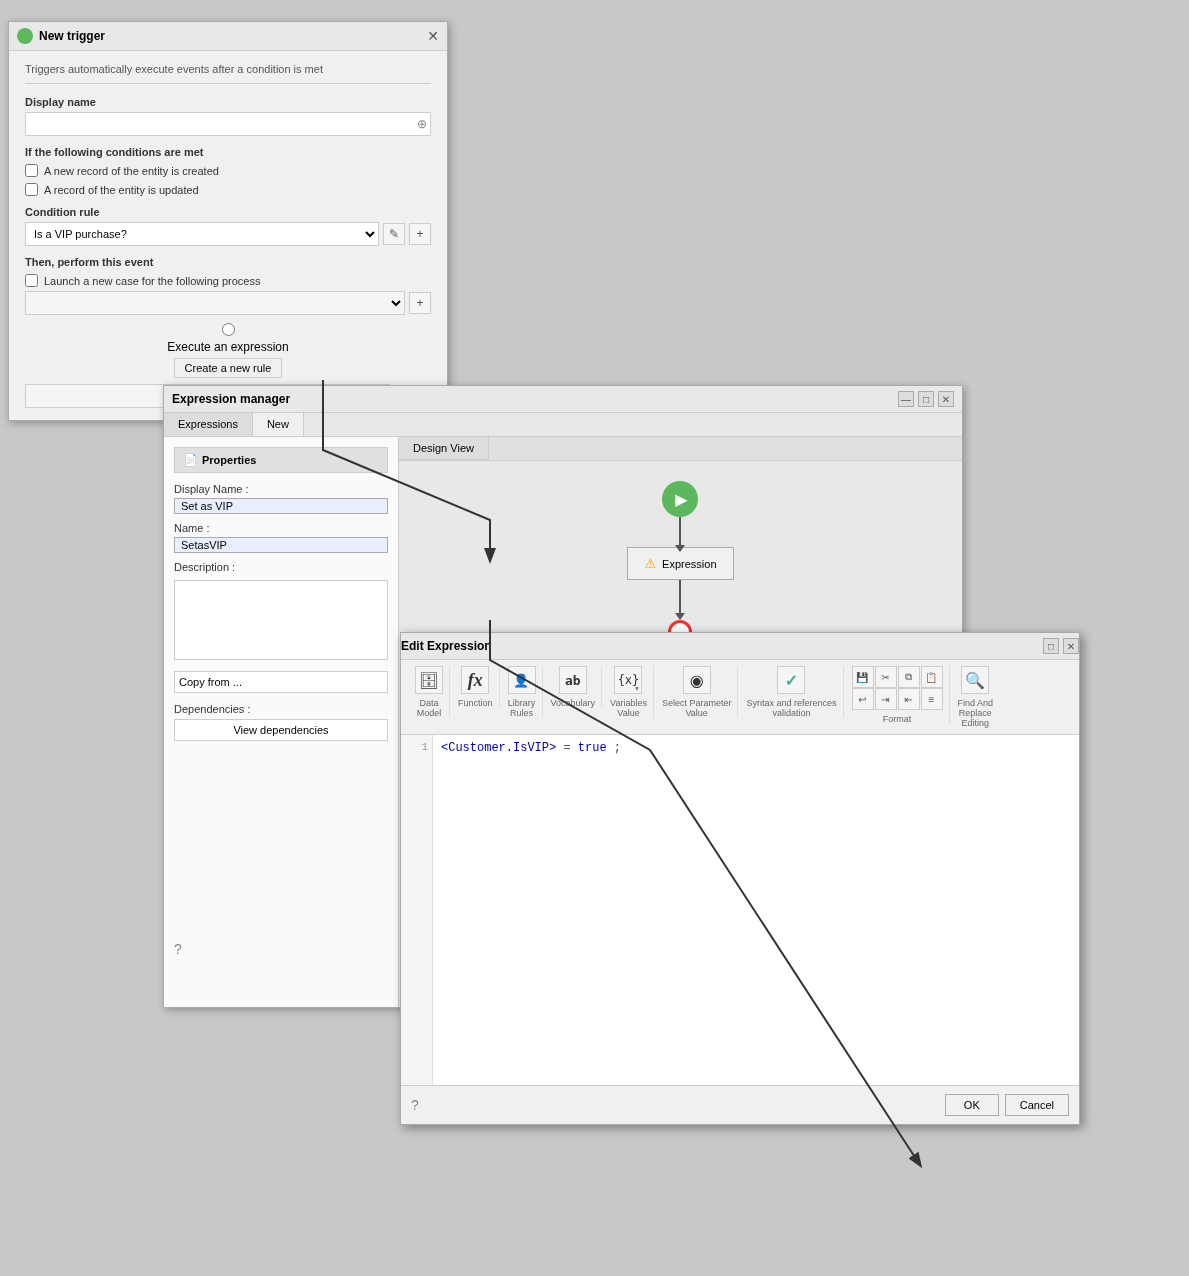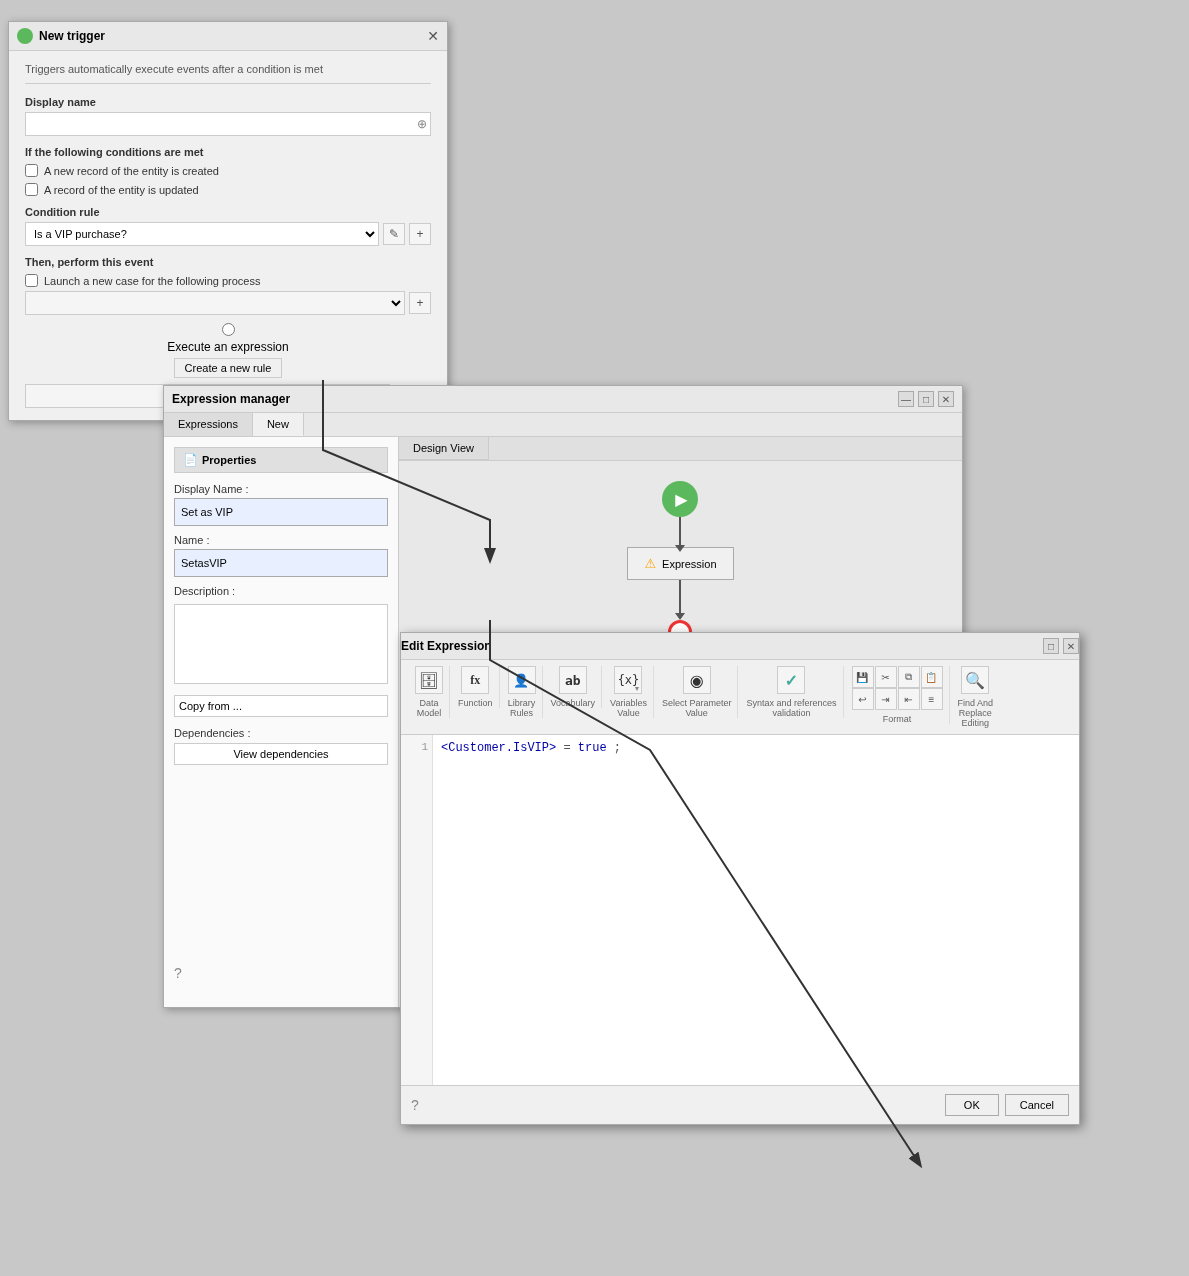--- a/index.html
+++ b/index.html
@@ -265,21 +265,21 @@
       gap: 4px;
     }
     .prop-label {
       font-size: 11px;
       color: #333;
       margin-bottom: 3px;
       margin-top: 8px;
     }
     .prop-input {
       width: 100%;
-      height: 28px;
+      height: 16px;
       border: 1px solid #aaa;
       background: #e8f0ff;
       padding: 2px 6px;
       font-size: 11px;
     }
     .prop-textarea {
       width: 100%;
       height: 80px;
       border: 1px solid #ccc;
       background: white;
@@ -672,21 +672,21 @@
 
     <div class="toolbar-group">
       <div class="toolbar-icon-btn">
         <span style="font-size:16px;">🗄</span>
       </div>
       <div class="toolbar-label">Data<br>Model</div>
     </div>
 
     <div class="toolbar-group">
       <div class="toolbar-icon-btn">
-        <span style="font-size:12px; font-family:serif; font-weight:bold;">fx</span>
+        <span style="font-size:18px; font-style:italic; font-family:serif; font-weight:bold;">fx</span>
       </div>
       <div class="toolbar-label">Function</div>
     </div>
 
     <div class="toolbar-group">
       <div class="toolbar-icon-btn">
         <span style="font-size:13px;">👤</span>
       </div>
       <div class="toolbar-label">Library<br>Rules</div>
     </div>

